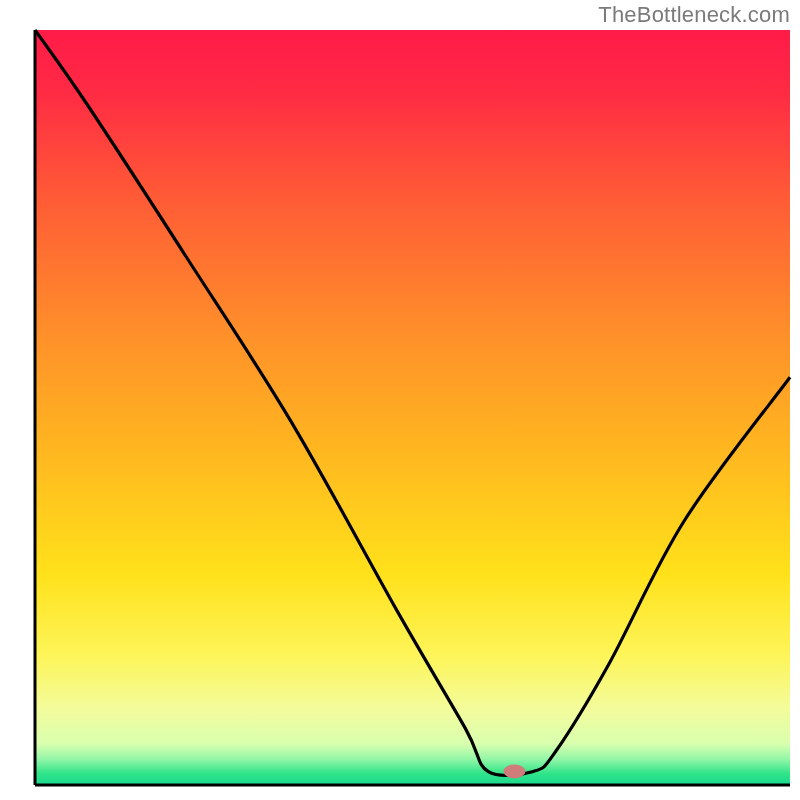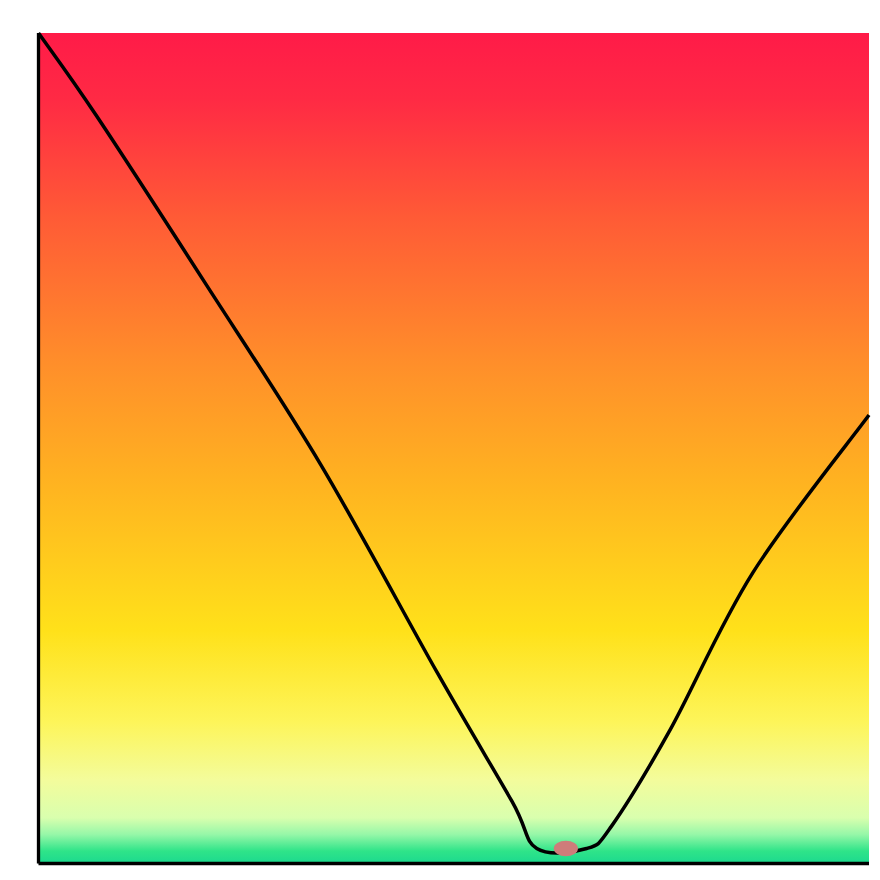--- a/index.html
+++ b/index.html
@@ -43,20 +43,21 @@
   }
   .marker {
     fill: #cf7c7a;
     stroke: none;
   }
 </style>
 </head>
 <body>
 
 <div class="stage">
+  <div class="watermark">TheBottleneck.com</div>
 
   <svg class="plot" viewBox="0 0 800 800">
     <defs>
       <linearGradient id="bg-grad" x1="0" y1="0" x2="0" y2="1">
           <stop offset="0.00%" stop-color="#ff1b48"></stop>
           <stop offset="8.00%" stop-color="#ff2a44"></stop>
           <stop offset="22.00%" stop-color="#ff5a36"></stop>
           <stop offset="40.00%" stop-color="#ff8f2a"></stop>
           <stop offset="55.00%" stop-color="#ffb520"></stop>
           <stop offset="72.00%" stop-color="#ffe11a"></stop>

